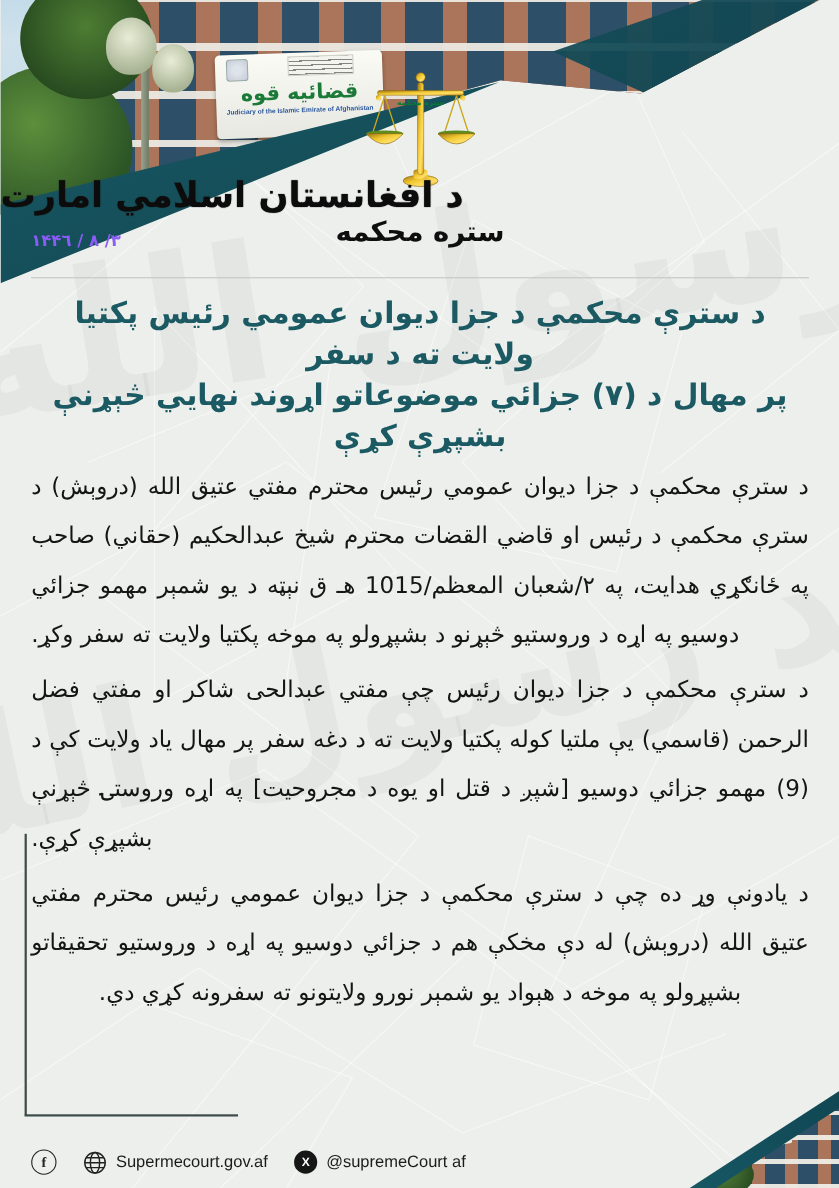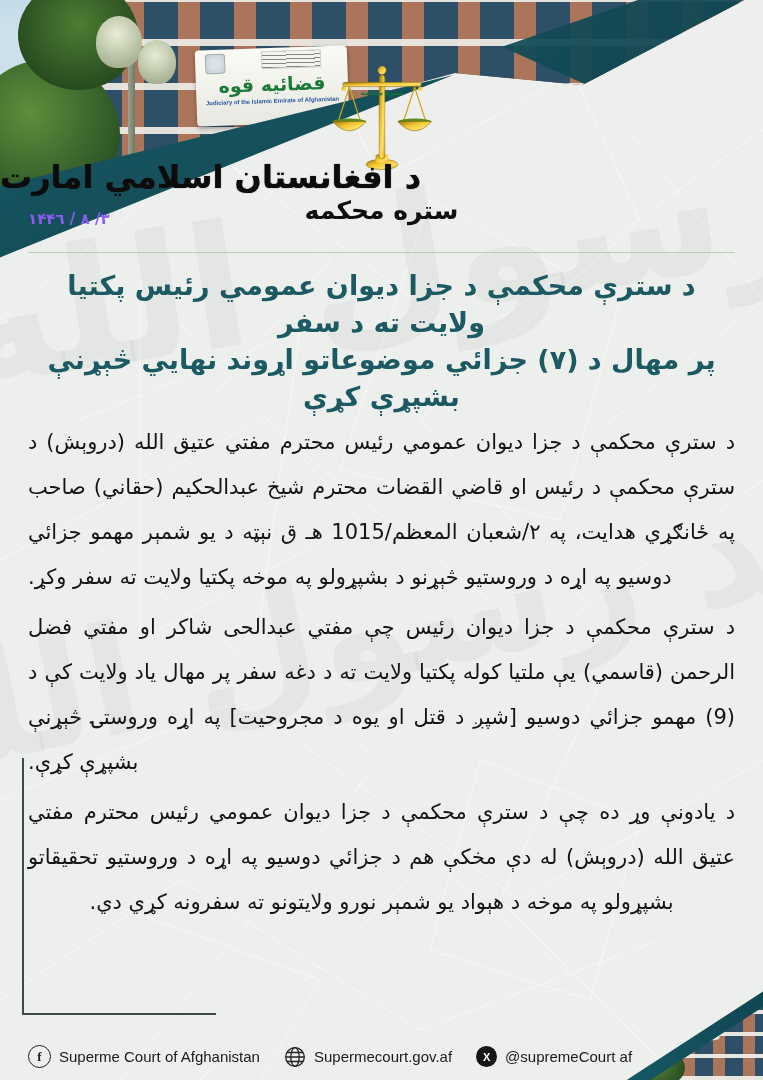--- a/index.html
+++ b/index.html
@@ -216,21 +216,20 @@
 
   <div class="corner-photo">
     <div class="corner-bush"></div>
     <div class="corner-sign"></div>
   </div>
   <div class="corner-stripe"></div>
 
   <footer class="footer">
     <div class="f-item">
       <span class="fb-icon">f</span>
-      <span>Superme Court of Afghanistan</span>
     </div>
     <div class="f-item">
       <svg width="22" height="22" viewBox="0 0 22 22" fill="none" stroke="#222" stroke-width="1.3">
         <circle cx="11" cy="11" r="9.3"></circle>
         <ellipse cx="11" cy="11" rx="4.2" ry="9.3"></ellipse>
         <path d="M1.7,11 H20.3 M3,6.5 H19 M3,15.5 H19"></path>
       </svg>
       <span>Supermecourt.gov.af</span>
     </div>
     <div class="f-item">

